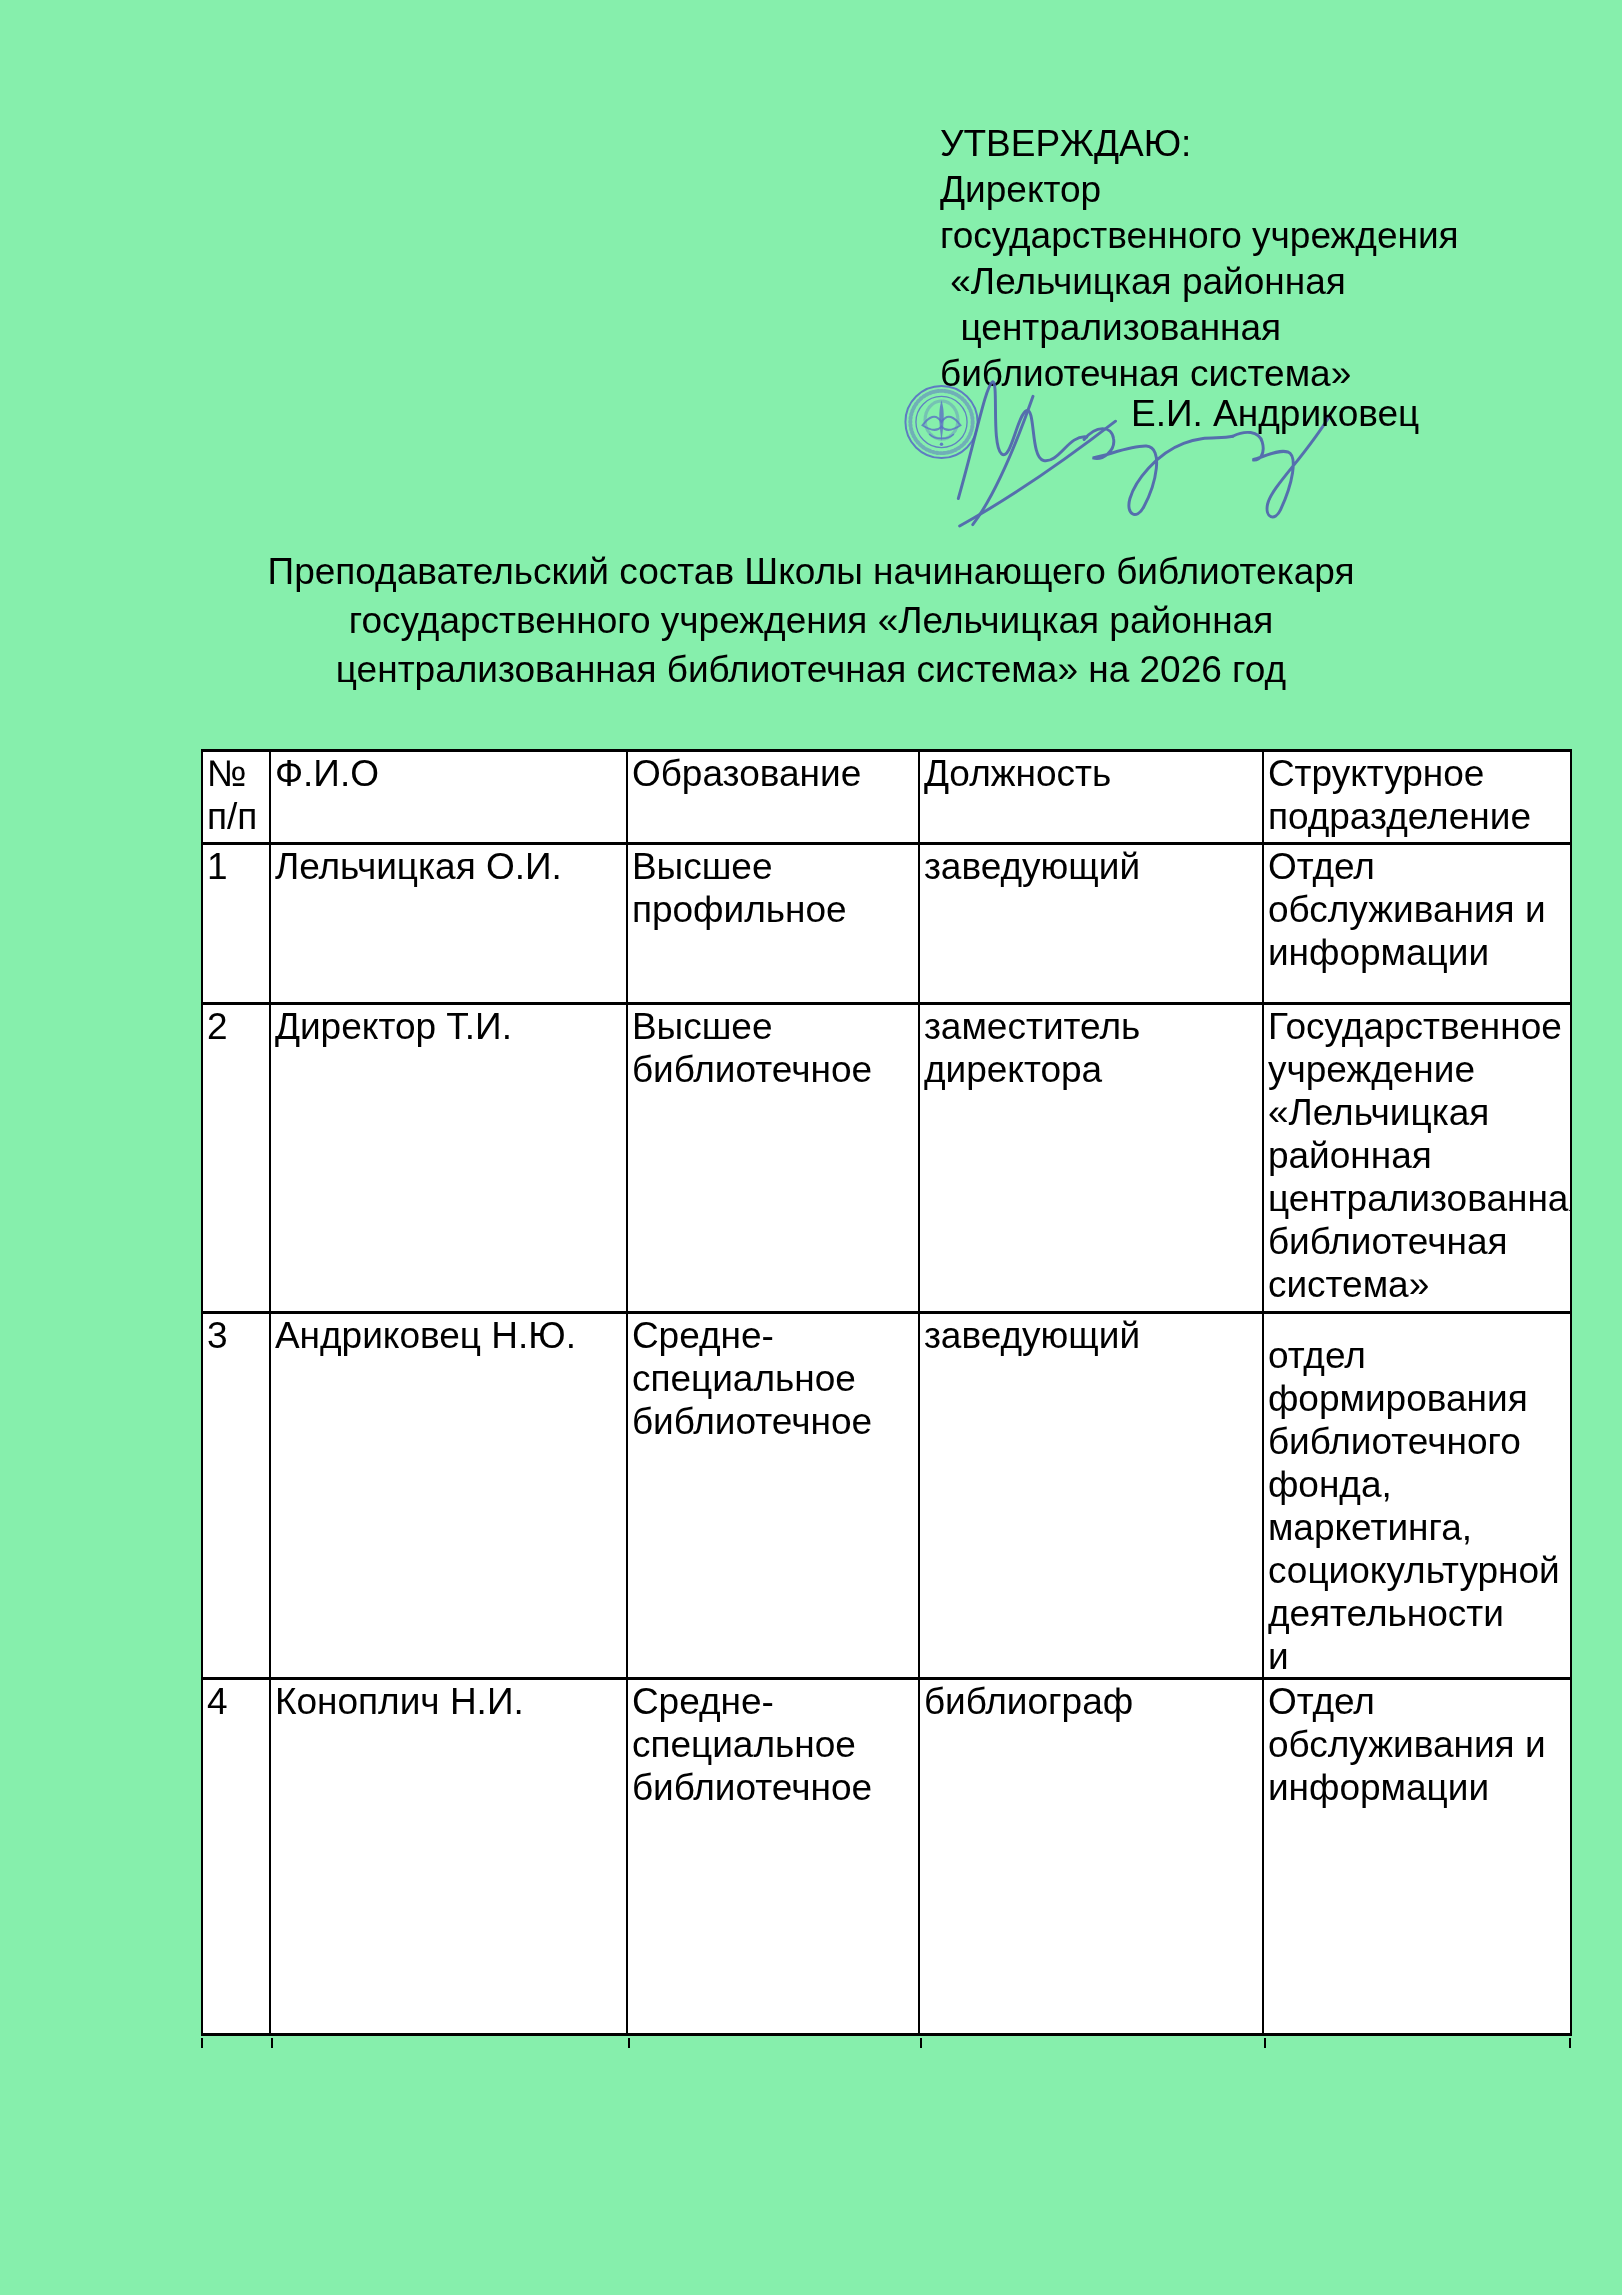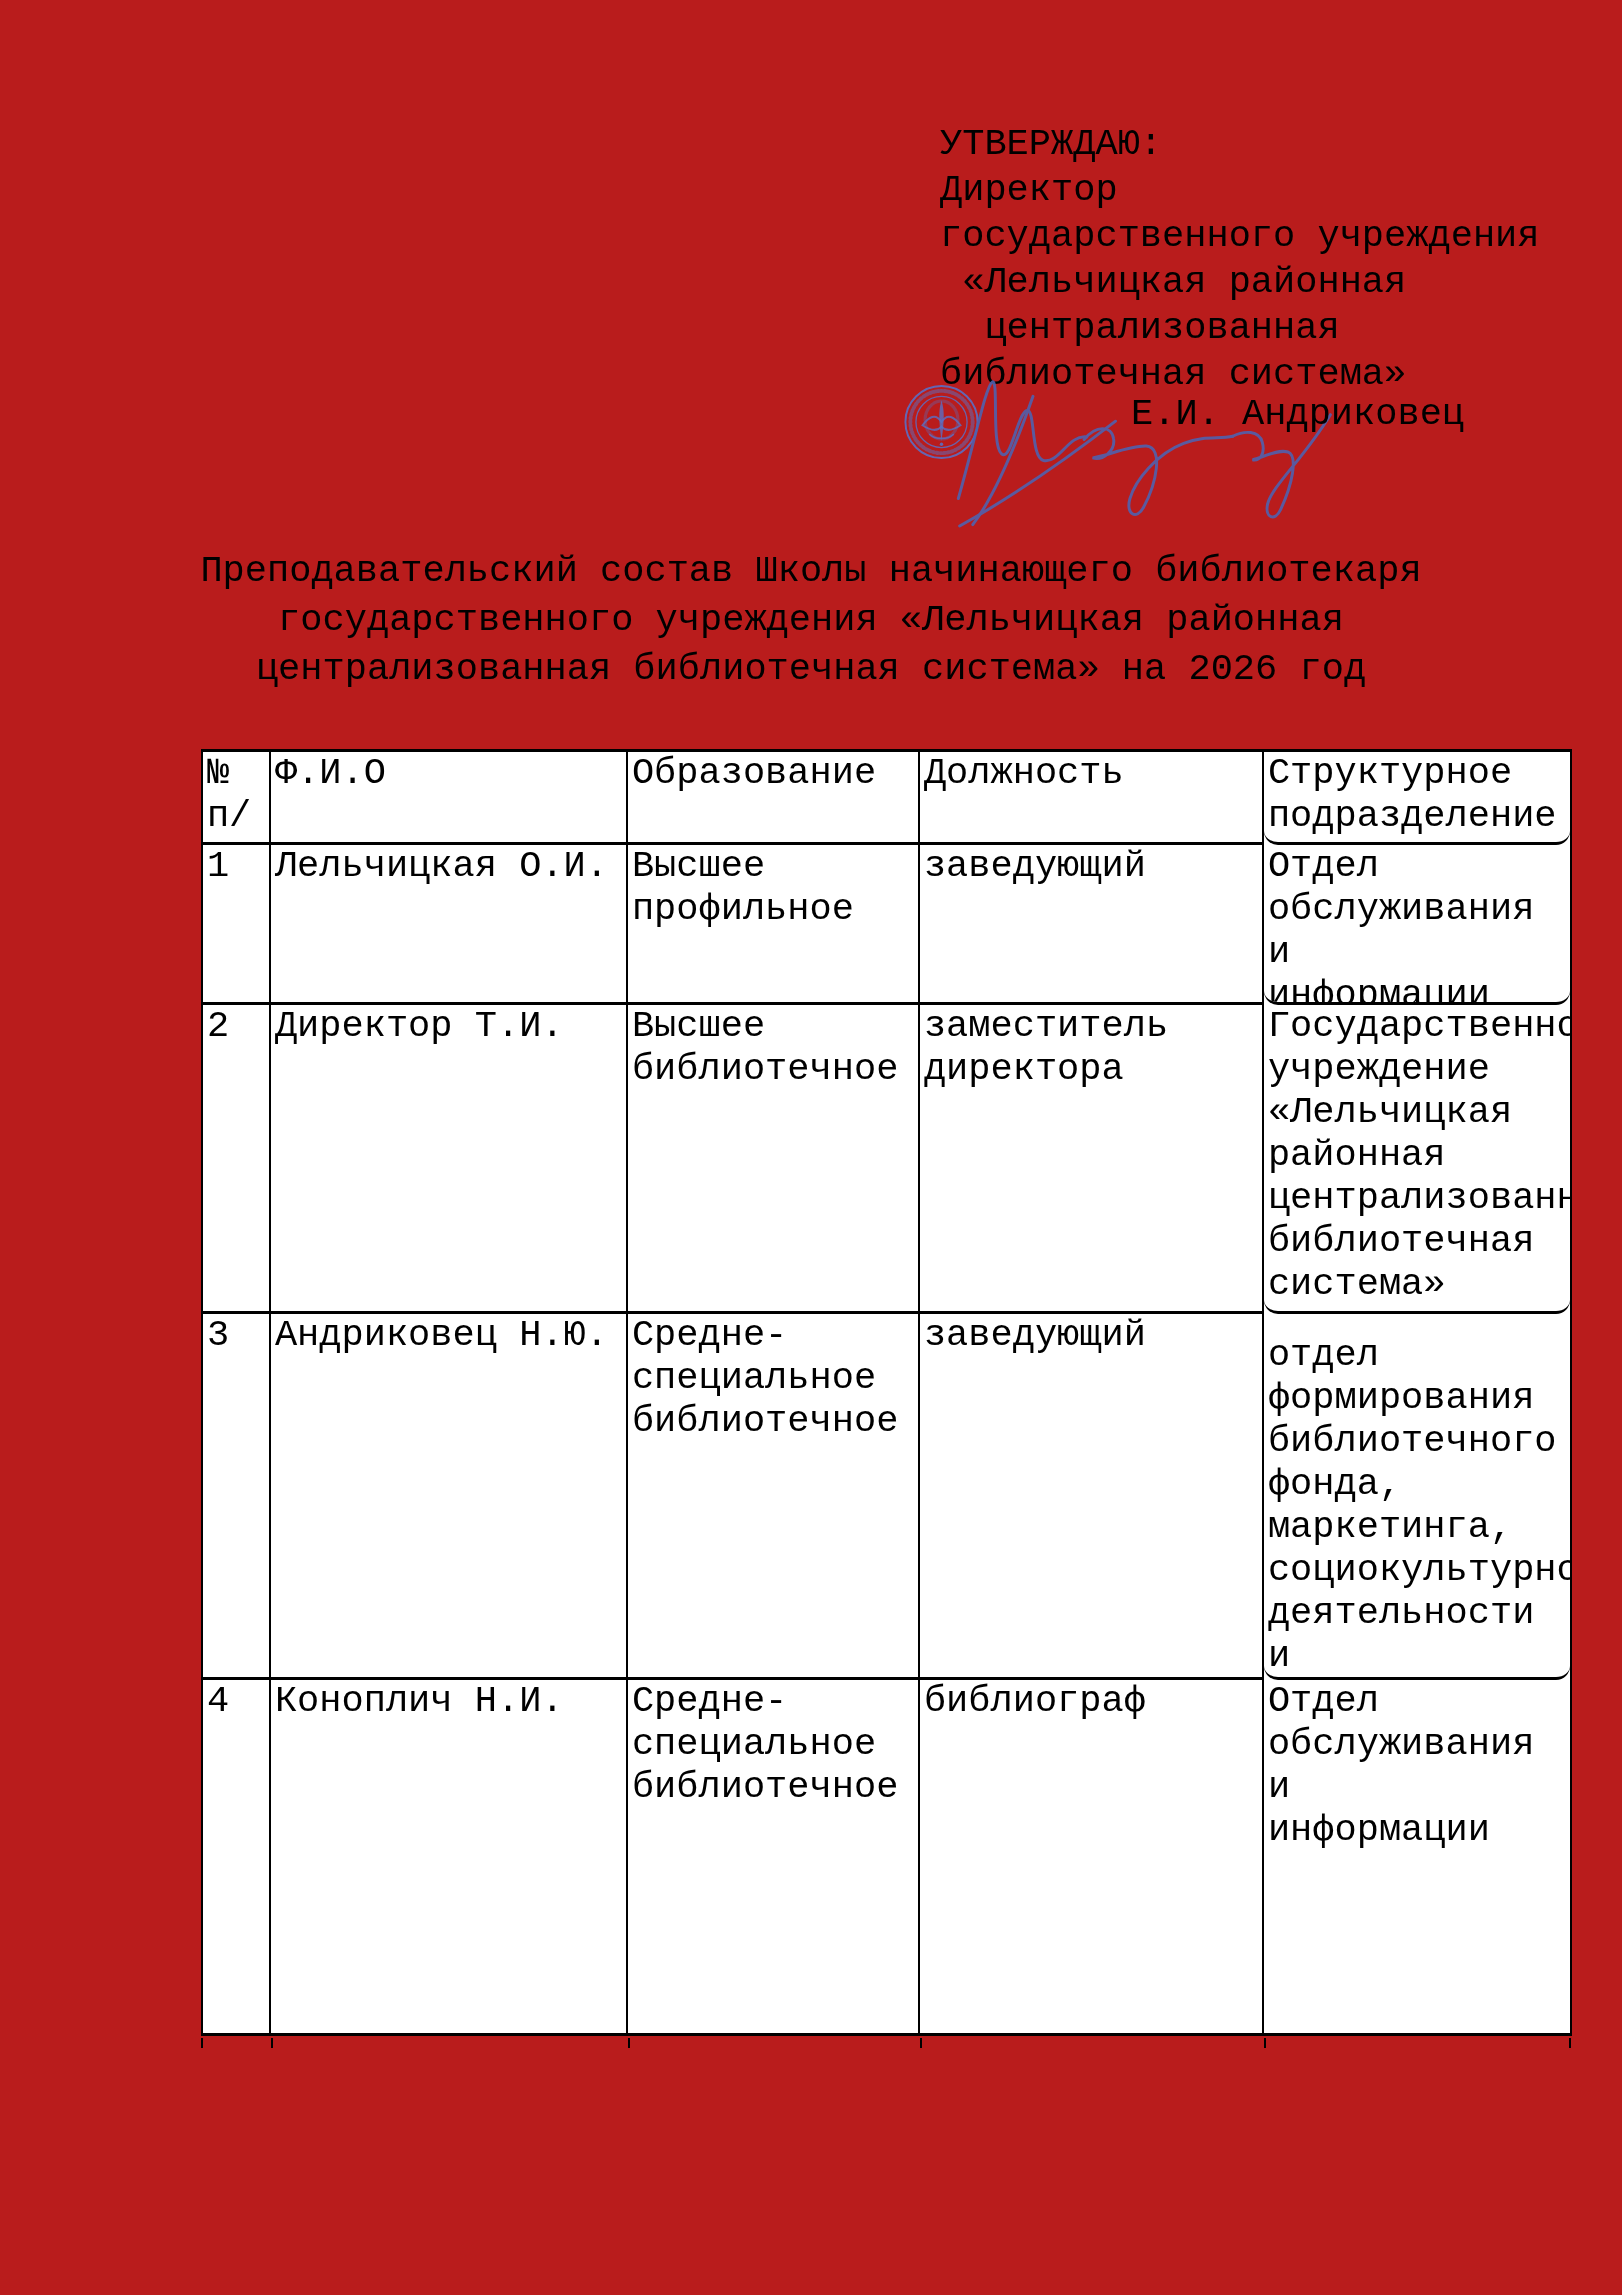--- a/index.html
+++ b/index.html
@@ -1,20 +1,20 @@
 <!DOCTYPE html>
 <html style="font-size:10.5px"><head>
 <meta charset="utf-8">
 <style>
   html,body{margin:0;padding:0;background:#ffffff;}
   .page{
     position:relative;
     width:1622px;height:2295px;
-    background:#b91c1c;
-    font-family:Liberation Mono, monospace;
+    background:#86efac;
+    font-family:Liberation Sans, sans-serif;
     color:#000;
     overflow:hidden;
   }
   
   .approval{
     position:absolute;left:940px;top:121px;
     font-size:37px;line-height:46px;
     white-space:pre;
   }
   .stamp{position:absolute;left:902px;top:382px;width:79px;height:80px;}
@@ -42,21 +42,21 @@
   }
   .cell{
     box-sizing:border-box;
     border-right:2px solid #000;
     border-bottom:3.9px solid #000;
     padding:0 5.2px 0 3.9px;
     font-size:37px;line-height:43px;
     white-space:pre-wrap;
     overflow:hidden;
   }
-  .cell.c-last{border-right:none;border-radius:14px;}
+  .cell.c-last{border-right:none;}
   .row-h .cell{height:93px;}
   .row-1 .cell{height:160px;}
   .row-2 .cell{height:309px;}
   .row-3 .cell{height:366px;}
   .row-4 .cell{height:353px;border-bottom:none;}
   .cell.center{text-align:left;}
   .cell.dept-offset{padding-top:19.6px;}
   
   .t-row{display:contents;}
   

